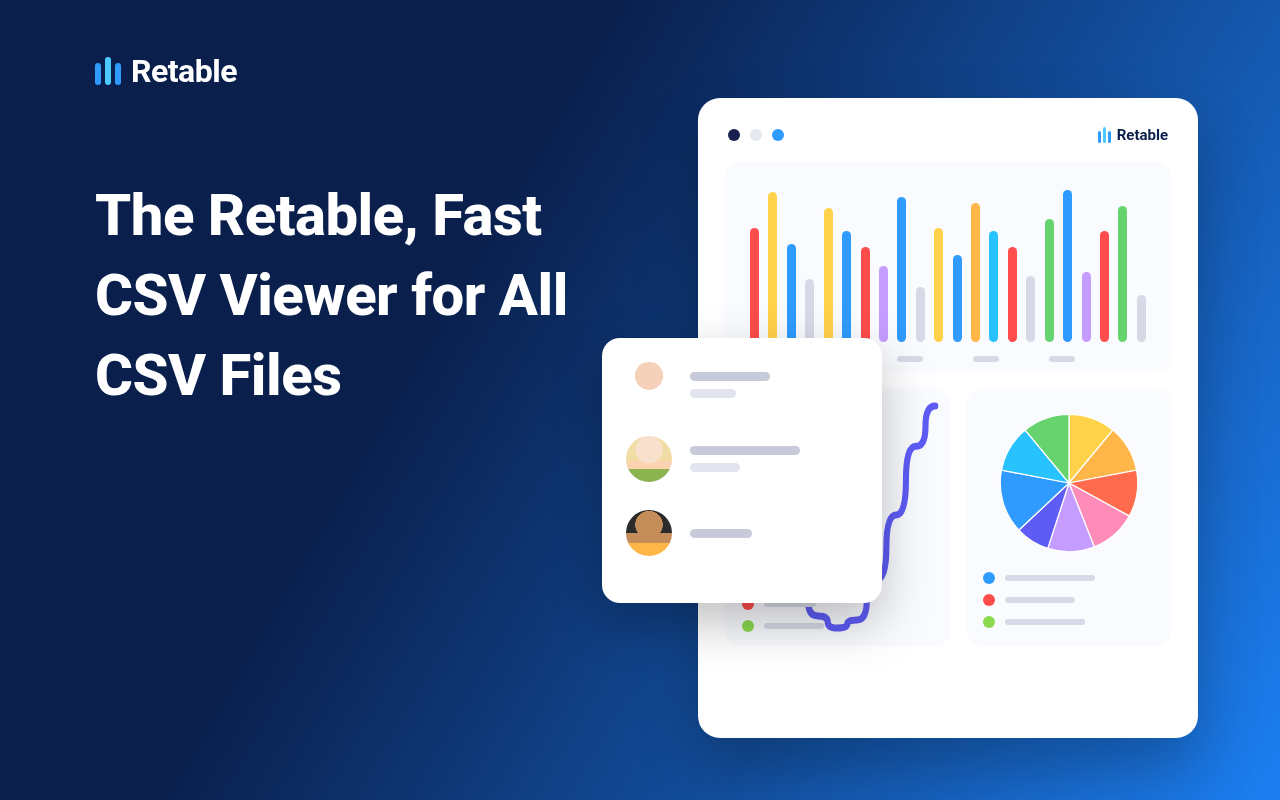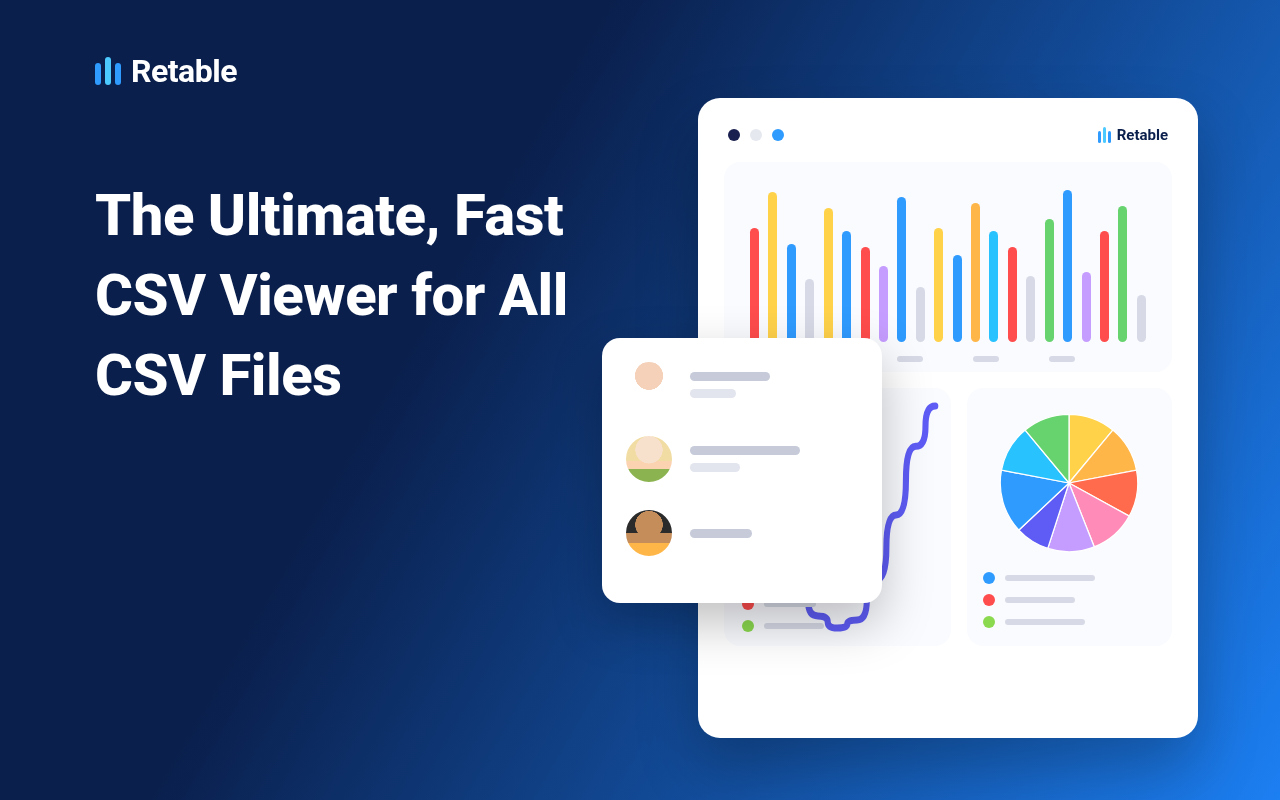--- a/index.html
+++ b/index.html
@@ -101,21 +101,21 @@
 
   <div class="logo-main">
     <span class="bars">
         <span></span>
         <span></span>
         <span></span>
       </span>
     <span class="txt">Retable</span>
   </div>
 
-  <div class="headline">The Ultimate, Fast CSV Viewer for All CSV Files</div>
+  <div class="headline">The Retable, Fast CSV Viewer for All CSV Files</div>
 
   <div class="dash">
     <div class="dash-top">
       <div class="dots">
           <span></span>
           <span></span>
           <span></span>
         </div>
       <div class="logo-mini">
         <span class="bars">

